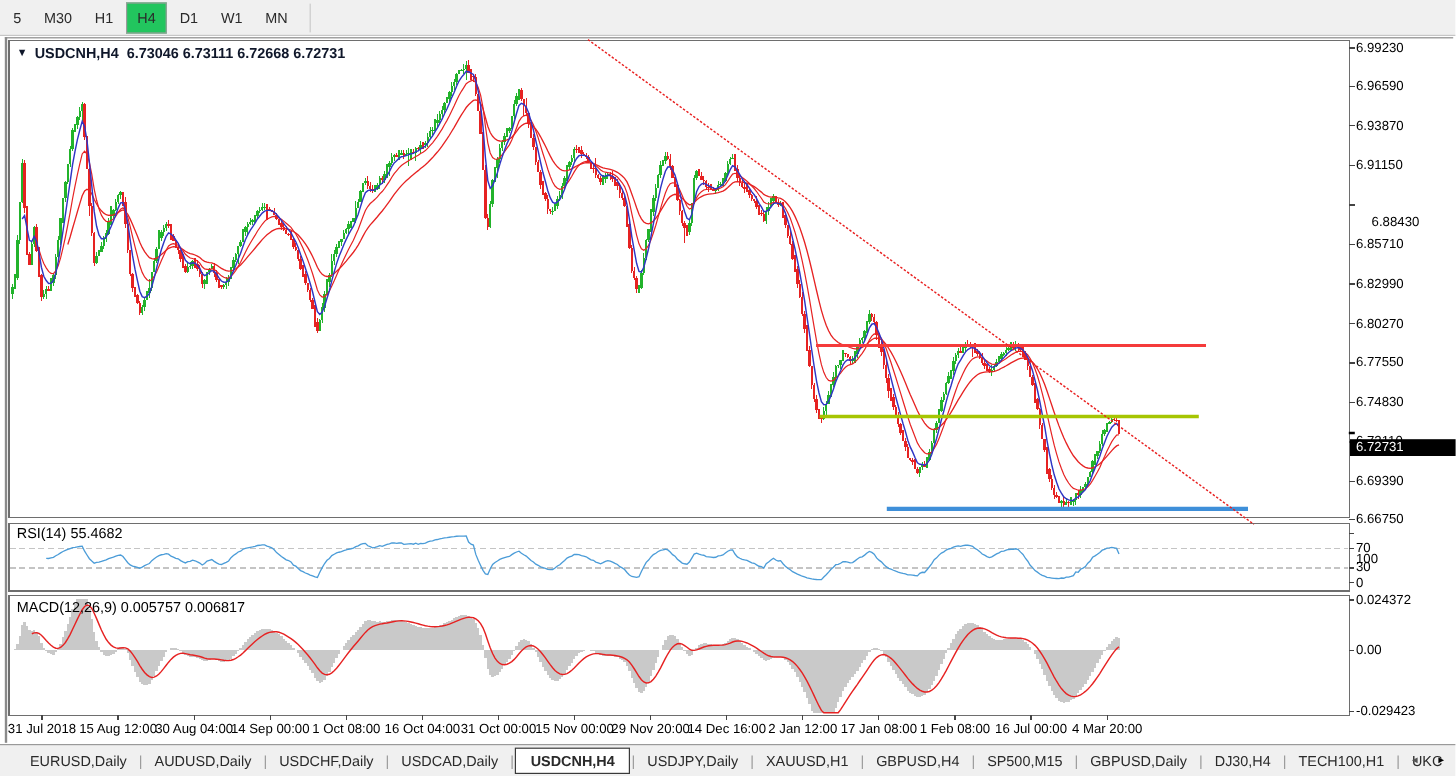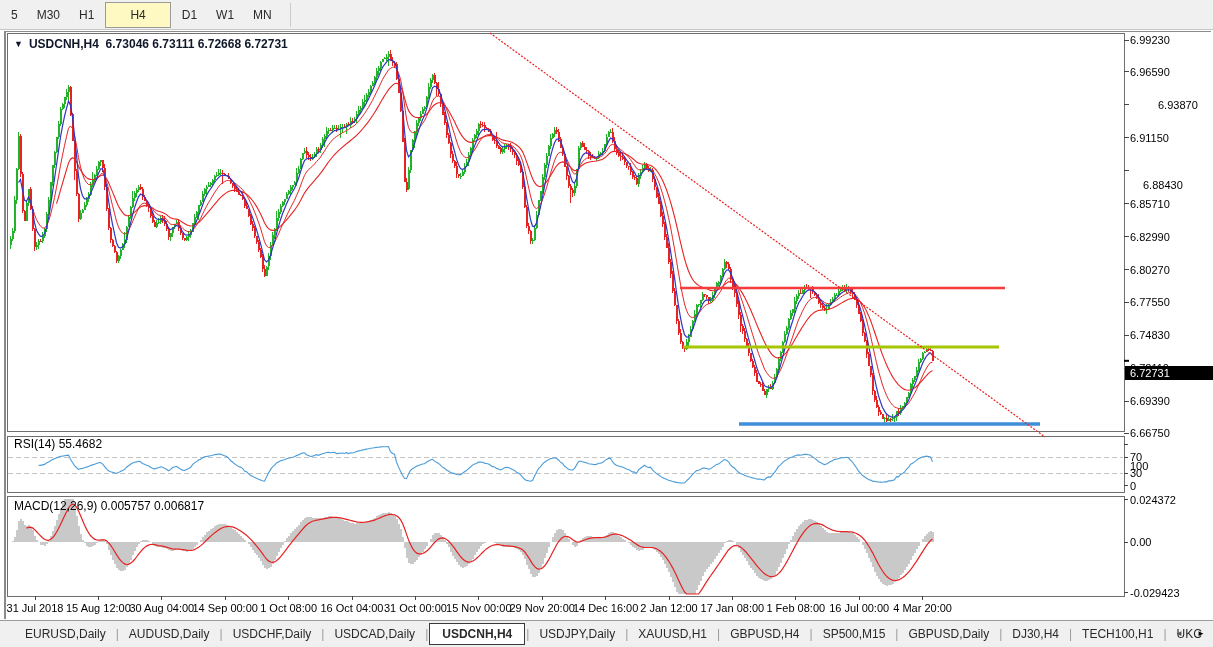--- a/index.html
+++ b/index.html
@@ -11,21 +11,21 @@
   
   .toolbar{
     position:absolute;left:0;top:0;width:1213px;height:30px;
     background:#f0f0f0;border-bottom:1px solid #c6c6c6;
     display:flex;align-items:center;box-sizing:border-box;
   }
   .tf-btn{
     font-size:12px;color:#2a2a2a;padding:4px 7px;margin-left:3px;
     border:1px solid transparent;line-height:1;user-select:none;
   }
-  .tf-btn.active{background:#fef9c3;border:1px solid #9b9b9b;padding:6px 24px;}
+  .tf-btn.active{background:#22c55e;border:1px solid #9b9b9b;padding:6px 8px;}
   .tf-sep{width:1px;height:24px;background:#cbcbcb;margin-left:10px;}
   
   .win-border-left{position:absolute;left:4px;top:31px;width:2px;height:588px;background:#8a8a8a;}
   .win-border-top{position:absolute;left:4px;top:31px;width:1207px;height:1px;background:#8a8a8a;}
   .chart-title{
     position:absolute;left:14px;top:37px;font-size:12px;font-weight:bold;color:#0f172a;
     white-space:nowrap;
   }
   .chart-title .dd{font-size:9px;margin-right:6px;position:relative;top:-1px;}
   .panel-label{position:absolute;left:14px;font-size:12px;color:#000;white-space:nowrap;}
@@ -128,21 +128,21 @@
 <div class="chart-title">
   <span class="dd">▼</span><span>USDCNH,H4</span>&nbsp;&nbsp;<span>6.73046 6.73111 6.72668 6.72731</span>
 </div>
 
 <div class="panel-label rsi-label">RSI(14) 55.4682</div>
 <div class="panel-label macd-label">MACD(12,26,9) 0.005757 0.006817</div>
 
 <div id="price-axis">
     <div class="axis-label" style="top: 34px;">6.99230</div>
     <div class="axis-label" style="top: 65.9613px;">6.96590</div>
-    <div class="axis-label" style="top: 98.891px; margin-left: 28px;">6.93870</div>
+    <div class="axis-label" style="top: 98.891px;">6.93870</div>
     <div class="axis-label" style="top: 131.821px;">6.91150</div>
     <div class="axis-label" style="top: 179px; padding-left: 13px;">6.88430</div>
     <div class="axis-label" style="top: 197.68px;">6.85710</div>
     <div class="axis-label" style="top: 230.61px;">6.82990</div>
     <div class="axis-label" style="top: 263.54px;">6.80270</div>
     <div class="axis-label" style="top: 296.47px;">6.77550</div>
     <div class="axis-label" style="top: 329.4px;">6.74830</div>
     <div class="axis-label" style="top: 362.329px;">6.72110</div>
     <div class="axis-label" style="top: 395.259px;">6.69390</div>
     <div class="axis-label" style="top: 427.22px;">6.66750</div>

